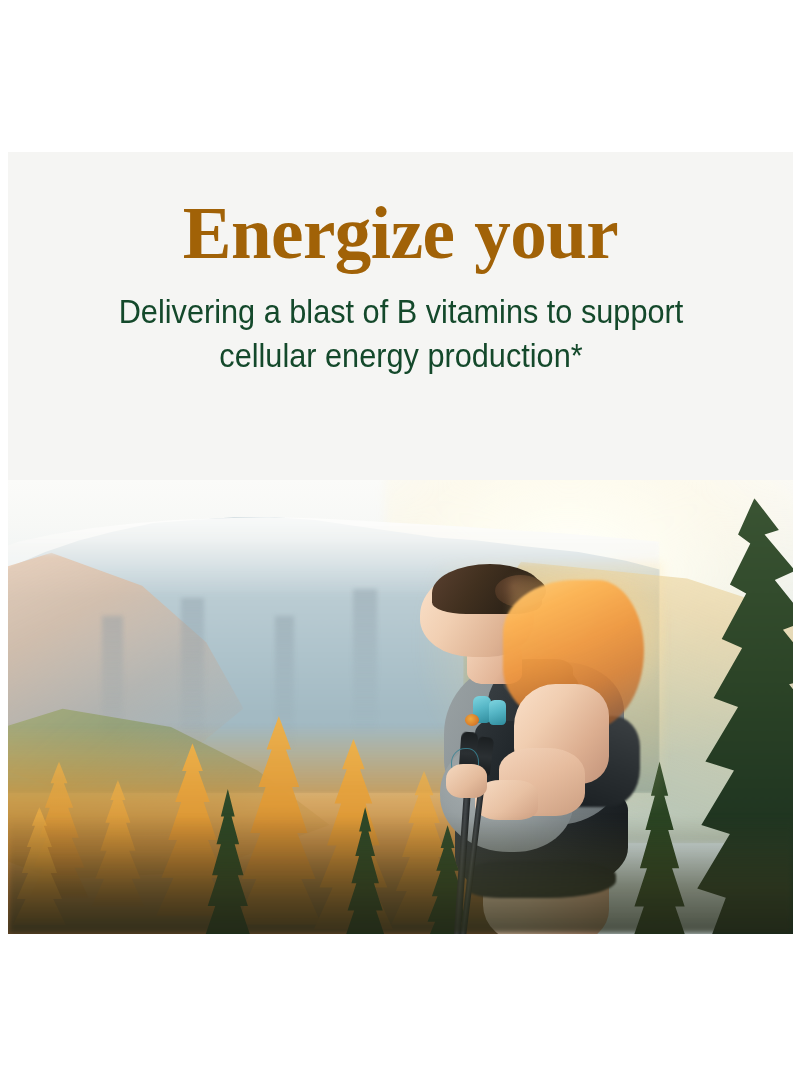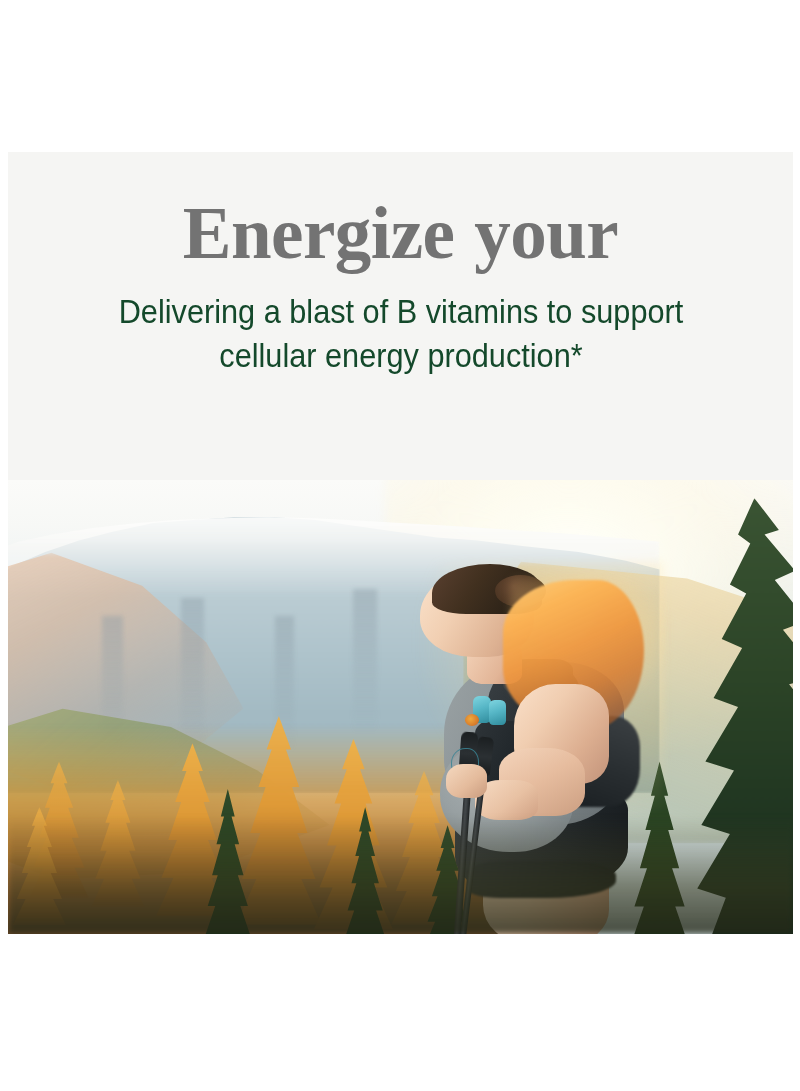--- a/index.html
+++ b/index.html
@@ -34,21 +34,21 @@
     width: 785px;
     padding-top: 46px;
     text-align: center;
     z-index: 5;
   }
   #headline {
     font-family: "Liberation Serif", "DejaVu Serif", serif;
     font-weight: bold;
     font-size: 73px;
     line-height: 0.99;
-    color: #737373;
+    color: #a16207;
     letter-spacing: -0.5px;
     margin: 0 auto;
     width: 600px;
     word-spacing: 2px;
   }
   #subtitle {
     font-family: "Liberation Sans Narrow", "Liberation Sans", sans-serif;
     font-size: 33px;
     line-height: 1.32;
     color: #14492b;

